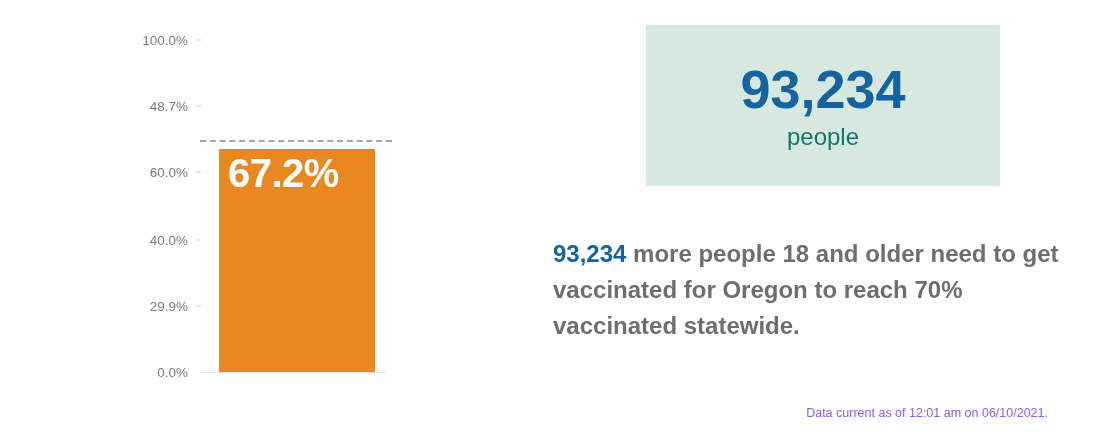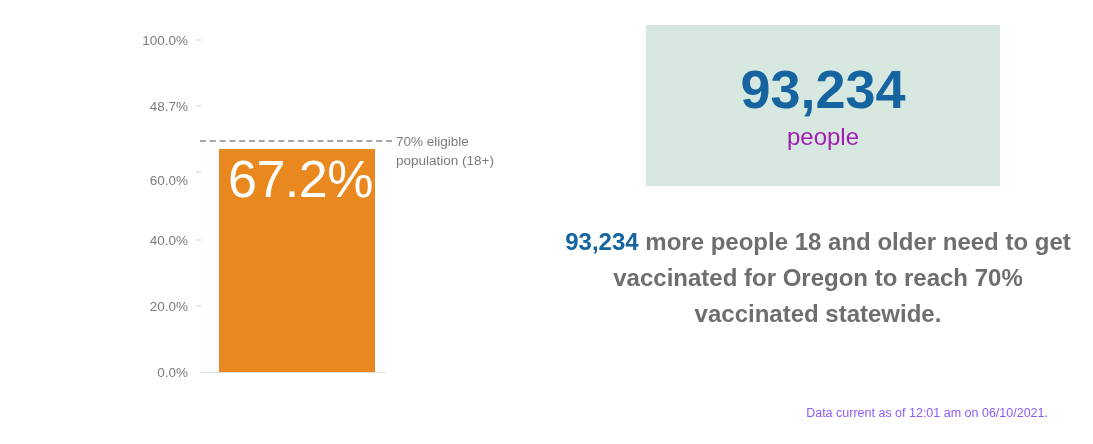--- a/index.html
+++ b/index.html
@@ -64,22 +64,22 @@
     width: 156px;
     height: 223px;
     background: #e8881f;
   }
 
   #bar-value-label {
     position: absolute;
     left: 228px;
     top: 153px;
     width: 150px;
-    font-size: 52px;
-    font-weight: normal;
+    font-size: 40px;
+    font-weight: bold;
     color: #ffffff;
     letter-spacing: -0.5px;
     line-height: 1;
   }
 
   #threshold-line {
     position: absolute;
     left: 200px;
     top: 136px;
     width: 192px;
@@ -121,27 +121,26 @@
     font-size: 24px;
     color: #15639f;
     margin-top: 6px;
     line-height: 1.1;
   }
 
   
   #description {
     position: absolute;
     left: 553px;
-    top: 224px;
+    top: 236px;
     width: 530px;
     font-size: 24px;
     line-height: 1.5;
     color: #6e6e6e;
     font-weight: bold;
-    text-align: center;
   }
   #description .hl {
     color: #15639f;
     font-weight: bold;
   }
 
   
   #footnote {
     position: absolute;
     right: 45px;
@@ -152,47 +151,43 @@
   }
 </style>
 </head>
 <body>
 
 <div id="chart-panel">
 
   <div class="y-axis-labels">
     <div class="y-tick" style="top:40px;">100.0%</div>
     <div class="y-tick" style="top:106px;">48.7%</div>
-    <div class="y-tick" style="top:180px;">60.0%</div>
+    <div class="y-tick" style="top:172px;">60.0%</div>
     <div class="y-tick" style="top:240px;text-align:center;">40.0%</div>
-    <div class="y-tick" style="top:306px;">20.0%</div>
+    <div class="y-tick" style="top:306px;">29.9%</div>
     <div class="y-tick" style="top:372px;">0.0%</div>
   </div>
 
   <div class="y-tick-mark" style="top:40px;"></div>
   <div class="y-tick-mark" style="top:106px;"></div>
   <div class="y-tick-mark" style="top:172px;"></div>
   <div class="y-tick-mark" style="top:240px;"></div>
   <div class="y-tick-mark" style="top:306px;"></div>
 
   <div id="baseline"></div>
 
   <div id="bar" style="top: 148.896px; height: 223.104px; background: rgb(232, 136, 31);"></div>
   <div id="bar-value-label" style="top: 152.896px;">67.2%</div>
 
   <div id="threshold-line" style="top: 139.6px; border-top-color: rgb(166, 166, 166);"></div>
-  <div id="threshold-label" style="top: 131.6px;">
-    <span>70% eligible</span><br>
-    <span>population (18+)</span>
-  </div>
 
 </div>
 
 <div id="stat-panel" style="background: rgb(215, 232, 224);">
   <div id="stat-number" style="color: rgb(21, 99, 159);">93,234</div>
-  <div id="stat-unit" style="color: #a21caf;">people</div>
+  <div id="stat-unit" style="color: #0f766e;">people</div>
 </div>
 
 <div id="description" style="color: rgb(110, 110, 110);">
   <span class="hl">93,234</span><span> more people 18 and older need to get vaccinated for Oregon to reach 70% vaccinated statewide.</span>
 </div>
 
 <div id="footnote">Data current as of 12:01 am on 06/10/2021.</div>
 
 </body></html>

